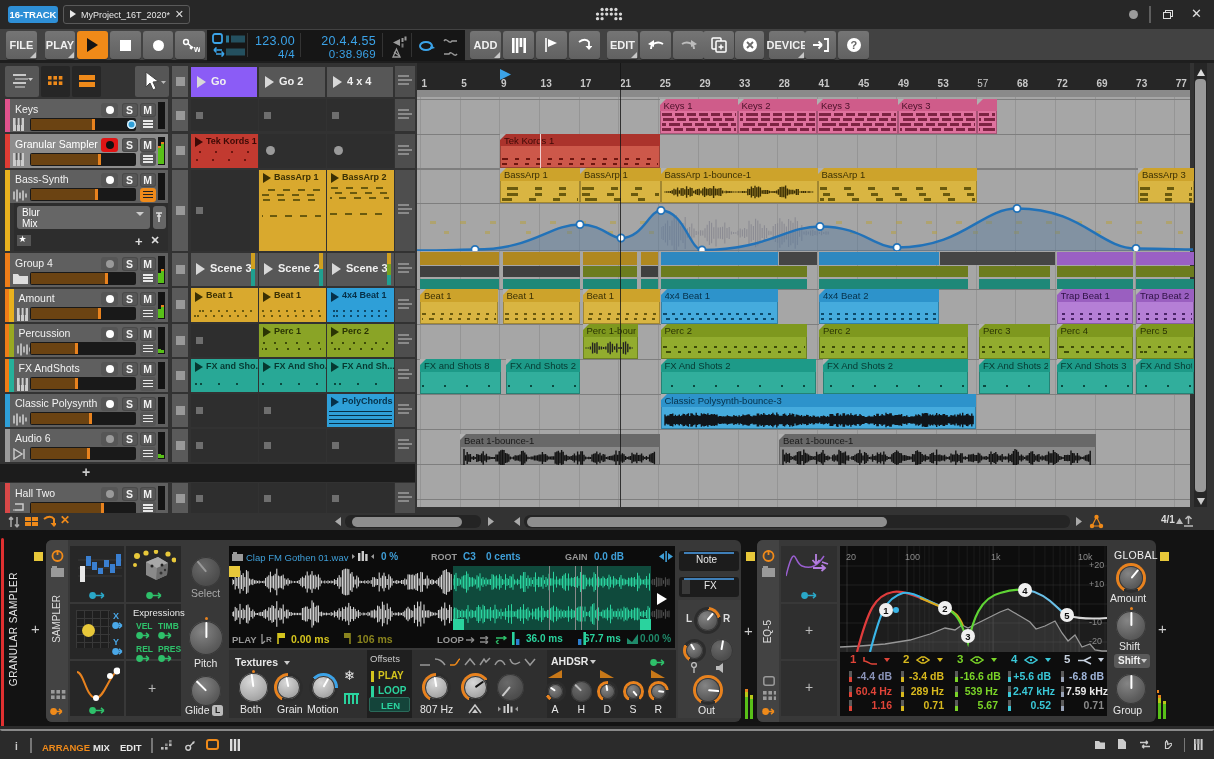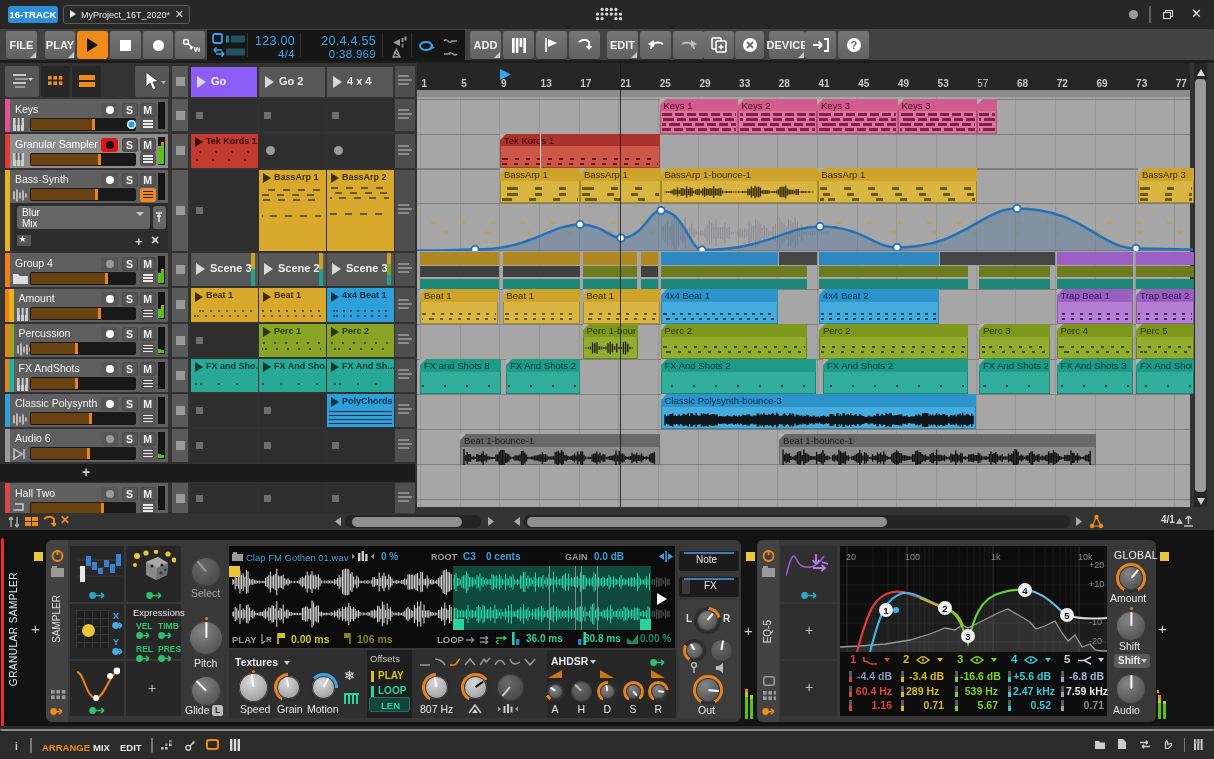--- a/index.html
+++ b/index.html
@@ -1192,32 +1192,32 @@
   </svg>
 <svg class="abs" style="left:512px;top:632px" width="8" height="13">
     <rect x="0" y="0" width="2.6" height="13" fill="#2ad39e"></rect>
     <rect x="4" y="7" width="3.4" height="6" fill="#2a7fd0"></rect>
   </svg>
 <div class="abs" style="left:526px;top:633px;font-size:10px;color:#2ad39e;font-weight:700;">36.0 ms</div>
 <svg class="abs" style="left:578px;top:632px" width="8" height="13">
     <rect x="5.4" y="0" width="2.6" height="13" fill="#2ad39e"></rect>
     <rect x="0" y="7" width="3.4" height="6" fill="#2a7fd0"></rect>
   </svg>
-<div class="abs" style="left:584px;top:633px;font-size:10px;color:#2ad39e;font-weight:700;">30.8 ms</div>
+<div class="abs" style="left:584px;top:633px;font-size:10px;color:#2ad39e;font-weight:700;">67.7 ms</div>
 <svg class="abs" style="left:627px;top:634px" width="11" height="10">
     <path d="M0 10V4l5 4 6-8v10z" fill="#1f8a6a"></path>
   </svg>
 <div class="abs" style="left:640px;top:633px;font-size:10px;color:#1f8a6a;font-weight:700;">0.00 %</div>
 <div class="abs" style="left:229px;top:650px;width:446px;height:68px;background:#2f2f2f"></div>
 <div class="abs" style="left:235px;top:656px;font-size:10.5px;color:#e8e8e8;font-weight:700;">Textures</div>
 <div class="abs" style="left:284px;top:661px;width:0;height:0;border-style:solid;border-width:4px 3.5px 0 3.5px;border-color:#ccc transparent transparent transparent"></div>
 <div class="abs" style="left:238.5px;top:672.5px;width:29px;height:29px;background:radial-gradient(circle at 40% 30%,#d8d8d8,#b0b0b0 55%,#8a8a8a);border-radius:50%;box-shadow:inset 0 0 0 1px #383838"></div>
 <div class="abs" style="left:251.8px;top:687px;width:2.4px;height:13.0px;background:#fff;transform:rotate(172deg);transform-origin:50% 0%;border-radius:1px"></div>
 <div class="abs" style="left:251.5px;top:669.5px;width:3px;height:3px;border-radius:50%;background:#e8821e"></div>
-<div class="abs" style="left:240px;top:703px;font-size:10.5px;color:#e8e8e8;font-weight:400;">Speed</div>
+<div class="abs" style="left:240px;top:703px;font-size:10.5px;color:#e8e8e8;font-weight:400;">Both</div>
 <div class="abs" style="left:273.5px;top:672.5px;width:29px;height:29px;background:conic-gradient(from 210deg,#e8821e 0 150deg,#2c2c2c 150deg 360deg);border-radius:50%"></div>
 <div class="abs" style="left:276.5px;top:675.5px;width:23px;height:23px;background:radial-gradient(circle at 40% 30%,#d8d8d8,#b0b0b0 55%,#8a8a8a);border-radius:50%;box-shadow:inset 0 0 0 1px #383838"></div>
 <div class="abs" style="left:286.8px;top:687px;width:2.4px;height:10.0px;background:#fff;transform:rotate(168deg);transform-origin:50% 0%;border-radius:1px"></div>
 <div class="abs" style="left:277px;top:703px;font-size:10.5px;color:#e8e8e8;font-weight:400;">Grain</div>
 <div class="abs" style="left:308.5px;top:672.5px;width:29px;height:29px;background:conic-gradient(from 315deg,#3ba3e8 0 135deg,#2c2c2c 135deg 360deg);border-radius:50%"></div>
 <div class="abs" style="left:311.5px;top:675.5px;width:23px;height:23px;background:radial-gradient(circle at 40% 30%,#d8d8d8,#b0b0b0 55%,#8a8a8a);border-radius:50%;box-shadow:inset 0 0 0 1px #383838"></div>
 <div class="abs" style="left:321.8px;top:687px;width:2.4px;height:10.0px;background:#fff;transform:rotate(210deg);transform-origin:50% 0%;border-radius:1px"></div>
 <div class="abs" style="left:307px;top:703px;font-size:10.5px;color:#e8e8e8;font-weight:400;">Motion</div>
 <div class="abs" style="left:344px;top:668px;font-size:13px;color:#e8e8e8;font-weight:400;">❄</div>
 <div class="abs" style="left:344px;top:693px;width:15px;height:11px;background:repeating-linear-gradient(90deg,#2ad39e 0 2px,transparent 2px 4px),linear-gradient(#2ad39e 0 2px,transparent 2px)"></div>
@@ -1486,21 +1486,21 @@
 <div class="abs" style="left:906px;top:670.0px;width:38px;text-align:right;font-size:10.5px;font-weight:700;color:#d8b91e">-3.4 dB</div>
 <div class="abs" style="left:955px;top:671.0px;width:3px;height:11px;background:linear-gradient(#5a5a5a 0 55%,#7ad428 55%)"></div>
 <div class="abs" style="left:960px;top:670.0px;width:38px;text-align:right;font-size:10.5px;font-weight:700;color:#7ad428">-16.6 dB</div>
 <div class="abs" style="left:1008px;top:671.0px;width:3px;height:11px;background:linear-gradient(#5a5a5a 0 55%,#3ac8d8 55%)"></div>
 <div class="abs" style="left:1013px;top:670.0px;width:38px;text-align:right;font-size:10.5px;font-weight:700;color:#3ac8d8">+5.6 dB</div>
 <div class="abs" style="left:1061px;top:671.0px;width:3px;height:11px;background:linear-gradient(#5a5a5a 0 55%,#9aa4b8 55%)"></div>
 <div class="abs" style="left:1066px;top:670.0px;width:38px;text-align:right;font-size:10.5px;font-weight:700;color:#9fb4d8">-6.8 dB</div>
 <div class="abs" style="left:849px;top:685.6px;width:3px;height:11px;background:linear-gradient(#5a5a5a 0 55%,#e04438 55%)"></div>
 <div class="abs" style="left:854px;top:684.6px;width:38px;text-align:right;font-size:10.5px;font-weight:700;color:#e04438">60.4 Hz</div>
 <div class="abs" style="left:901px;top:685.6px;width:3px;height:11px;background:linear-gradient(#5a5a5a 0 55%,#d8b91e 55%)"></div>
-<div class="abs" style="left:906px;top:684.6px;width:38px;font-size:10.5px;font-weight:700;color:#d8b91e">289 Hz</div>
+<div class="abs" style="left:906px;top:684.6px;width:38px;text-align:right;font-size:10.5px;font-weight:700;color:#d8b91e">289 Hz</div>
 <div class="abs" style="left:955px;top:685.6px;width:3px;height:11px;background:linear-gradient(#5a5a5a 0 55%,#7ad428 55%)"></div>
 <div class="abs" style="left:960px;top:684.6px;width:38px;text-align:right;font-size:10.5px;font-weight:700;color:#7ad428">539 Hz</div>
 <div class="abs" style="left:1008px;top:685.6px;width:3px;height:11px;background:linear-gradient(#5a5a5a 0 55%,#3ac8d8 55%)"></div>
 <div class="abs" style="left:1013px;top:684.6px;width:38px;text-align:right;font-size:10.5px;font-weight:700;color:#3ac8d8">2.47 kHz</div>
 <div class="abs" style="left:1061px;top:685.6px;width:3px;height:11px;background:linear-gradient(#5a5a5a 0 55%,#9aa4b8 55%)"></div>
 <div class="abs" style="left:1066px;top:684.6px;width:38px;text-align:right;font-size:10.5px;font-weight:700;color:#e8e8e8">7.59 kHz</div>
 <div class="abs" style="left:849px;top:700.2px;width:3px;height:11px;background:linear-gradient(#5a5a5a 0 55%,#e04438 55%)"></div>
 <div class="abs" style="left:854px;top:699.2px;width:38px;text-align:right;font-size:10.5px;font-weight:700;color:#e04438">1.16</div>
 <div class="abs" style="left:901px;top:700.2px;width:3px;height:11px;background:linear-gradient(#5a5a5a 0 55%,#d8b91e 55%)"></div>
 <div class="abs" style="left:906px;top:699.2px;width:38px;text-align:right;font-size:10.5px;font-weight:700;color:#d8b91e">0.71</div>
@@ -1518,21 +1518,21 @@
 <div class="abs" style="left:1129.8px;top:607px;width:3px;height:3px;border-radius:50%;background:#e8821e"></div>
 <div class="abs" style="left:1116.0px;top:611.0px;width:30px;height:30px;background:radial-gradient(circle at 38% 32%,#858585,#5d5d5d 60%,#4a4a4a);border-radius:50%;box-shadow:inset 0 0 0 1px #383838"></div>
 <div class="abs" style="left:1129.8px;top:626px;width:2.4px;height:13.5px;background:#fff;transform:rotate(180deg);transform-origin:50% 0%;border-radius:1px"></div>
 <div class="abs" style="left:1119px;top:640px;font-size:10.5px;color:#e8e8e8;font-weight:400;">Shift</div>
 <div class="abs" style="left:1114px;top:654px;width:36px;height:14px;background:#5a5a5a;border-radius:3px">
     <span style="position:absolute;left:4px;top:0.5px;font-size:10px;font-weight:700;color:#f0f0f0">Shift</span>
     <span style="position:absolute;right:3px;top:5px;width:0;height:0;border-style:solid;border-width:4px 3.5px 0 3.5px;border-color:#ccc transparent transparent transparent"></span>
   </div>
 <div class="abs" style="left:1116.0px;top:674.0px;width:30px;height:30px;background:radial-gradient(circle at 38% 32%,#858585,#5d5d5d 60%,#4a4a4a);border-radius:50%;box-shadow:inset 0 0 0 1px #383838"></div>
 <div class="abs" style="left:1129.8px;top:689px;width:2.4px;height:13.5px;background:#fff;transform:rotate(180deg);transform-origin:50% 0%;border-radius:1px"></div>
-<div class="abs" style="left:1113px;top:704px;font-size:10.5px;color:#e8e8e8;font-weight:400;">Audio</div>
+<div class="abs" style="left:1113px;top:704px;font-size:10.5px;color:#e8e8e8;font-weight:400;">Group</div>
 <div class="abs" style="left:1160px;top:552px;width:9px;height:9px;background:#e8c83a"></div>
 <div class="abs" style="left:1158px;top:620px;font-size:15px;color:#ccc;font-weight:400;">+</div>
 <div class="abs" style="left:1158px;top:695px;width:3.4px;height:24px;background:linear-gradient(#e8821e 0 3px,#b8c818 3px 8px,#58c018 8px)"></div>
 <div class="abs" style="left:1162.5px;top:701px;width:3.4px;height:18px;background:linear-gradient(#b8c818 0 3px,#58c018 3px)"></div>
 <div class="abs" style="left:1156.5px;top:690px;width:2.5px;height:3px;background:#e8821e"></div>
 <div class="abs" style="left:0;top:726px;width:1214px;height:33px;background:#2b2b2b"></div>
 <div class="abs" style="left:0;top:728.5px;width:1214px;height:2.5px;background:#8a8a8a;border-radius:0 0 4px 4px"></div>
 <div class="abs" style="left:15px;top:741px;font-size:10px;color:#ccc;font-weight:700;">i</div>
 <div class="abs" style="left:30px;top:738px;width:1.5px;height:15px;background:#777"></div>
 <div class="abs" style="left:42px;top:741.5px;font-size:9.5px;color:#ef8a1a;font-weight:700;">ARRANGE</div>

